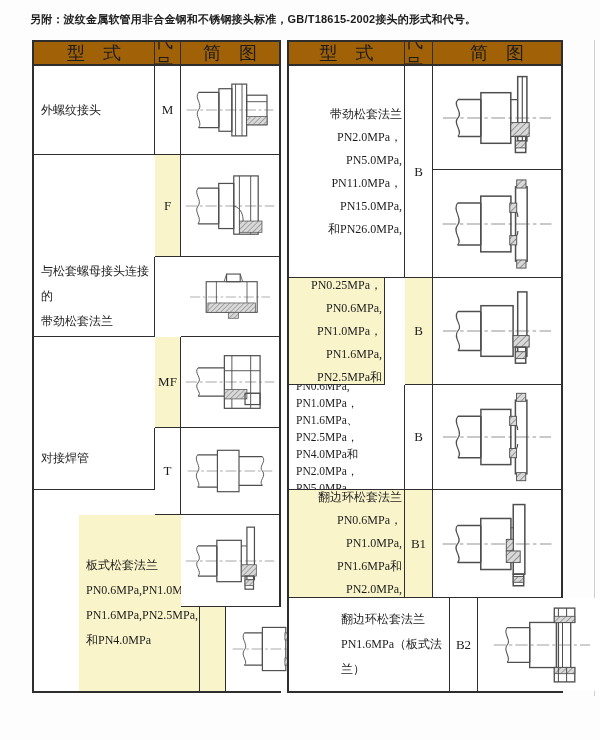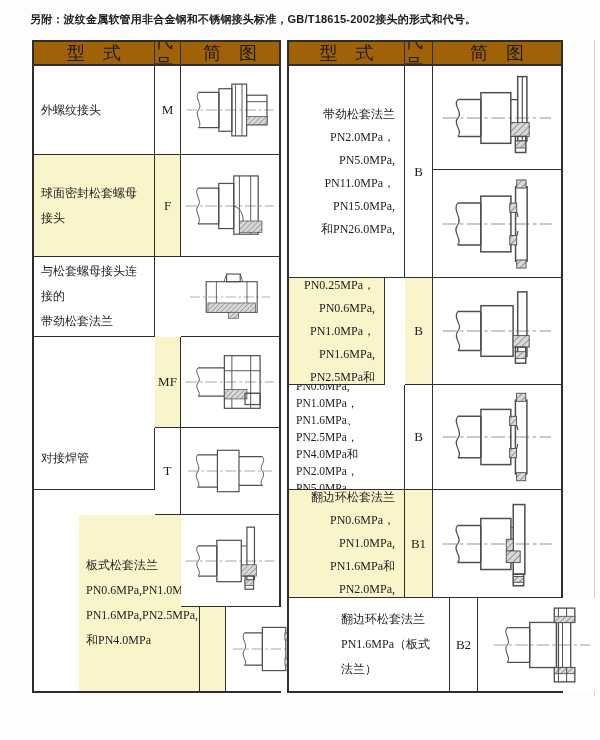--- a/index.html
+++ b/index.html
@@ -7,21 +7,21 @@
        font-family:"Liberation Serif",serif;color:#1c1c1c;}
   .title{position:absolute;left:30px;top:12px;font-family:"Liberation Sans",sans-serif;
          font-weight:bold;font-size:11px;letter-spacing:0.2px;}
   .tbl{position:absolute;top:40px;border:2px solid #2e2e2e;box-sizing:border-box;background:#fff;}
   .cell{position:absolute;box-sizing:border-box;border-right:1px solid #2e2e2e;
         border-bottom:1px solid #2e2e2e;display:flex;align-items:center;overflow:hidden;}
   .last-col{border-right:none;}
   .last-row{border-bottom:none;margin-left:45px;}
   .hdr{background:#a16207;justify-content:center;font-family:"Liberation Sans",sans-serif;
        font-weight:normal;font-size:18px;border-bottom:2px solid #2e2e2e;}
-  .type-cell{padding:3px 9px 3px 7px;white-space:pre-line;font-size:12px;line-height:25px;}
+  .type-cell{padding:3px 2px 3px 7px;white-space:pre-line;font-size:12px;line-height:25px;}
   .code-cell{justify-content:center;font-size:13px;}
   .diag-cell{justify-content:center;background:#fff;}
   .hl{background:#f9f4ca;}
   .lh23{line-height:23px;text-align:right;}
   .lh17{line-height:17px;font-size:11.5px;}
   .edge-line{position:absolute;left:594px;top:40px;width:1px;height:656px;background:#cfcfcf;}
   svg .s{fill:none;stroke:#4f4f4f;stroke-width:1.3;}
   svg .t{fill:none;stroke:#4f4f4f;stroke-width:1;}
   svg .h{fill:url(#hp);stroke:#4f4f4f;stroke-width:0.8;}
   svg .cl{stroke:#8a8a8a;stroke-width:0.8;stroke-dasharray:12 3 3 3;}
@@ -55,21 +55,20 @@
       <path class="s" d="M16,21 H38 M16,59 H38 M38,21 V59"></path>
       <rect class="s" x="38" y="17" width="14" height="46"></rect>
       <rect class="s" x="52" y="12" width="16" height="56"></rect>
       <path class="t" d="M56,12 V68 M63,12 V68"></path>
       <rect class="s" x="68" y="24" width="22" height="32"></rect>
       <path class="t" d="M68,31 H90"></path>
       <rect class="h" x="68" y="47" width="22" height="9"></rect>
     </svg>
   </div>
 
-  <div class="cell type-cell hl" style="left:0;top:113px;width:121px;height:102px">球面密封松套螺母接头</div>
   <div class="cell code-cell hl" style="left:121px;top:113px;width:26px;height:102px">F</div>
   <div class="cell diag-cell last-col" style="left:147px;top:113px;width:98px;height:102px">
     <svg width="94" height="84" viewBox="0 0 100 80">
       <line class="cl" x1="3" y1="40" x2="97" y2="40"></line>
       <path class="t" d="M16,21 c-5,6 5,13 0,19 c-5,6 5,13 0,19"></path>
       <path class="s" d="M16,21 H38 M16,59 H38 M38,21 V59"></path>
       <rect class="s" x="38" y="16" width="16" height="48"></rect>
       <rect class="s" x="54" y="8" width="26" height="62"></rect>
       <path class="t" d="M60,8 V70 M72,8 V70"></path>
       <path class="t" d="M54,40 C62,42 64,50 64,56"></path>

